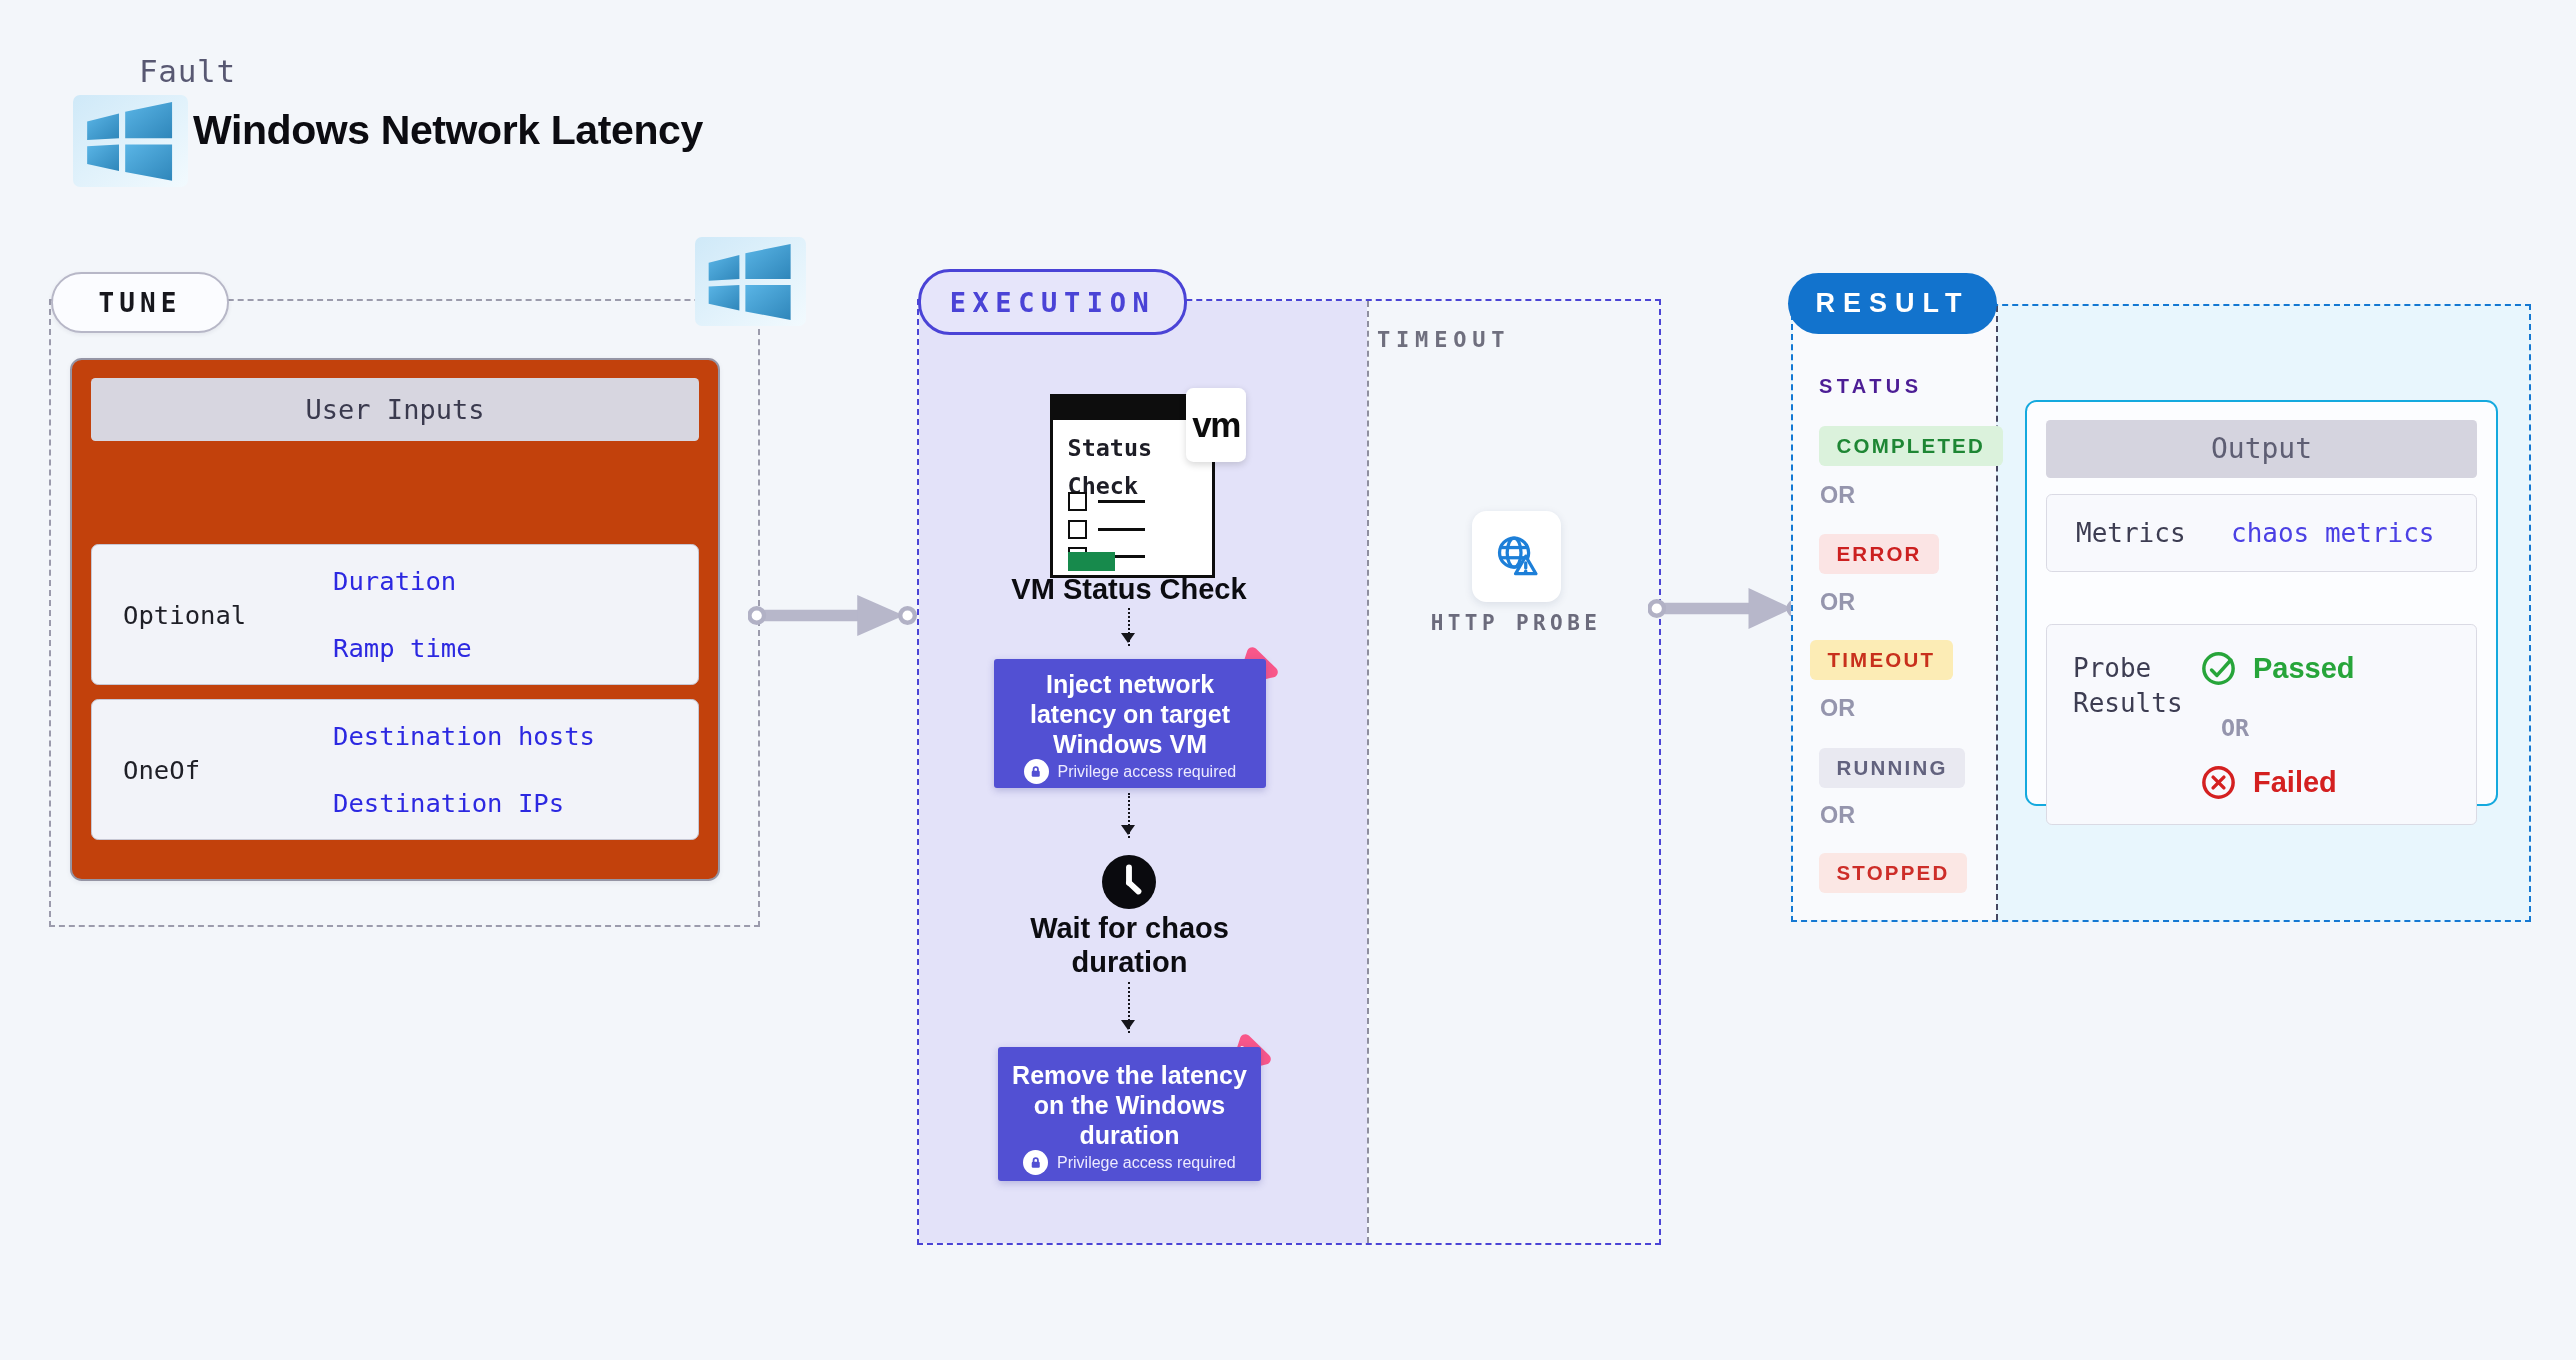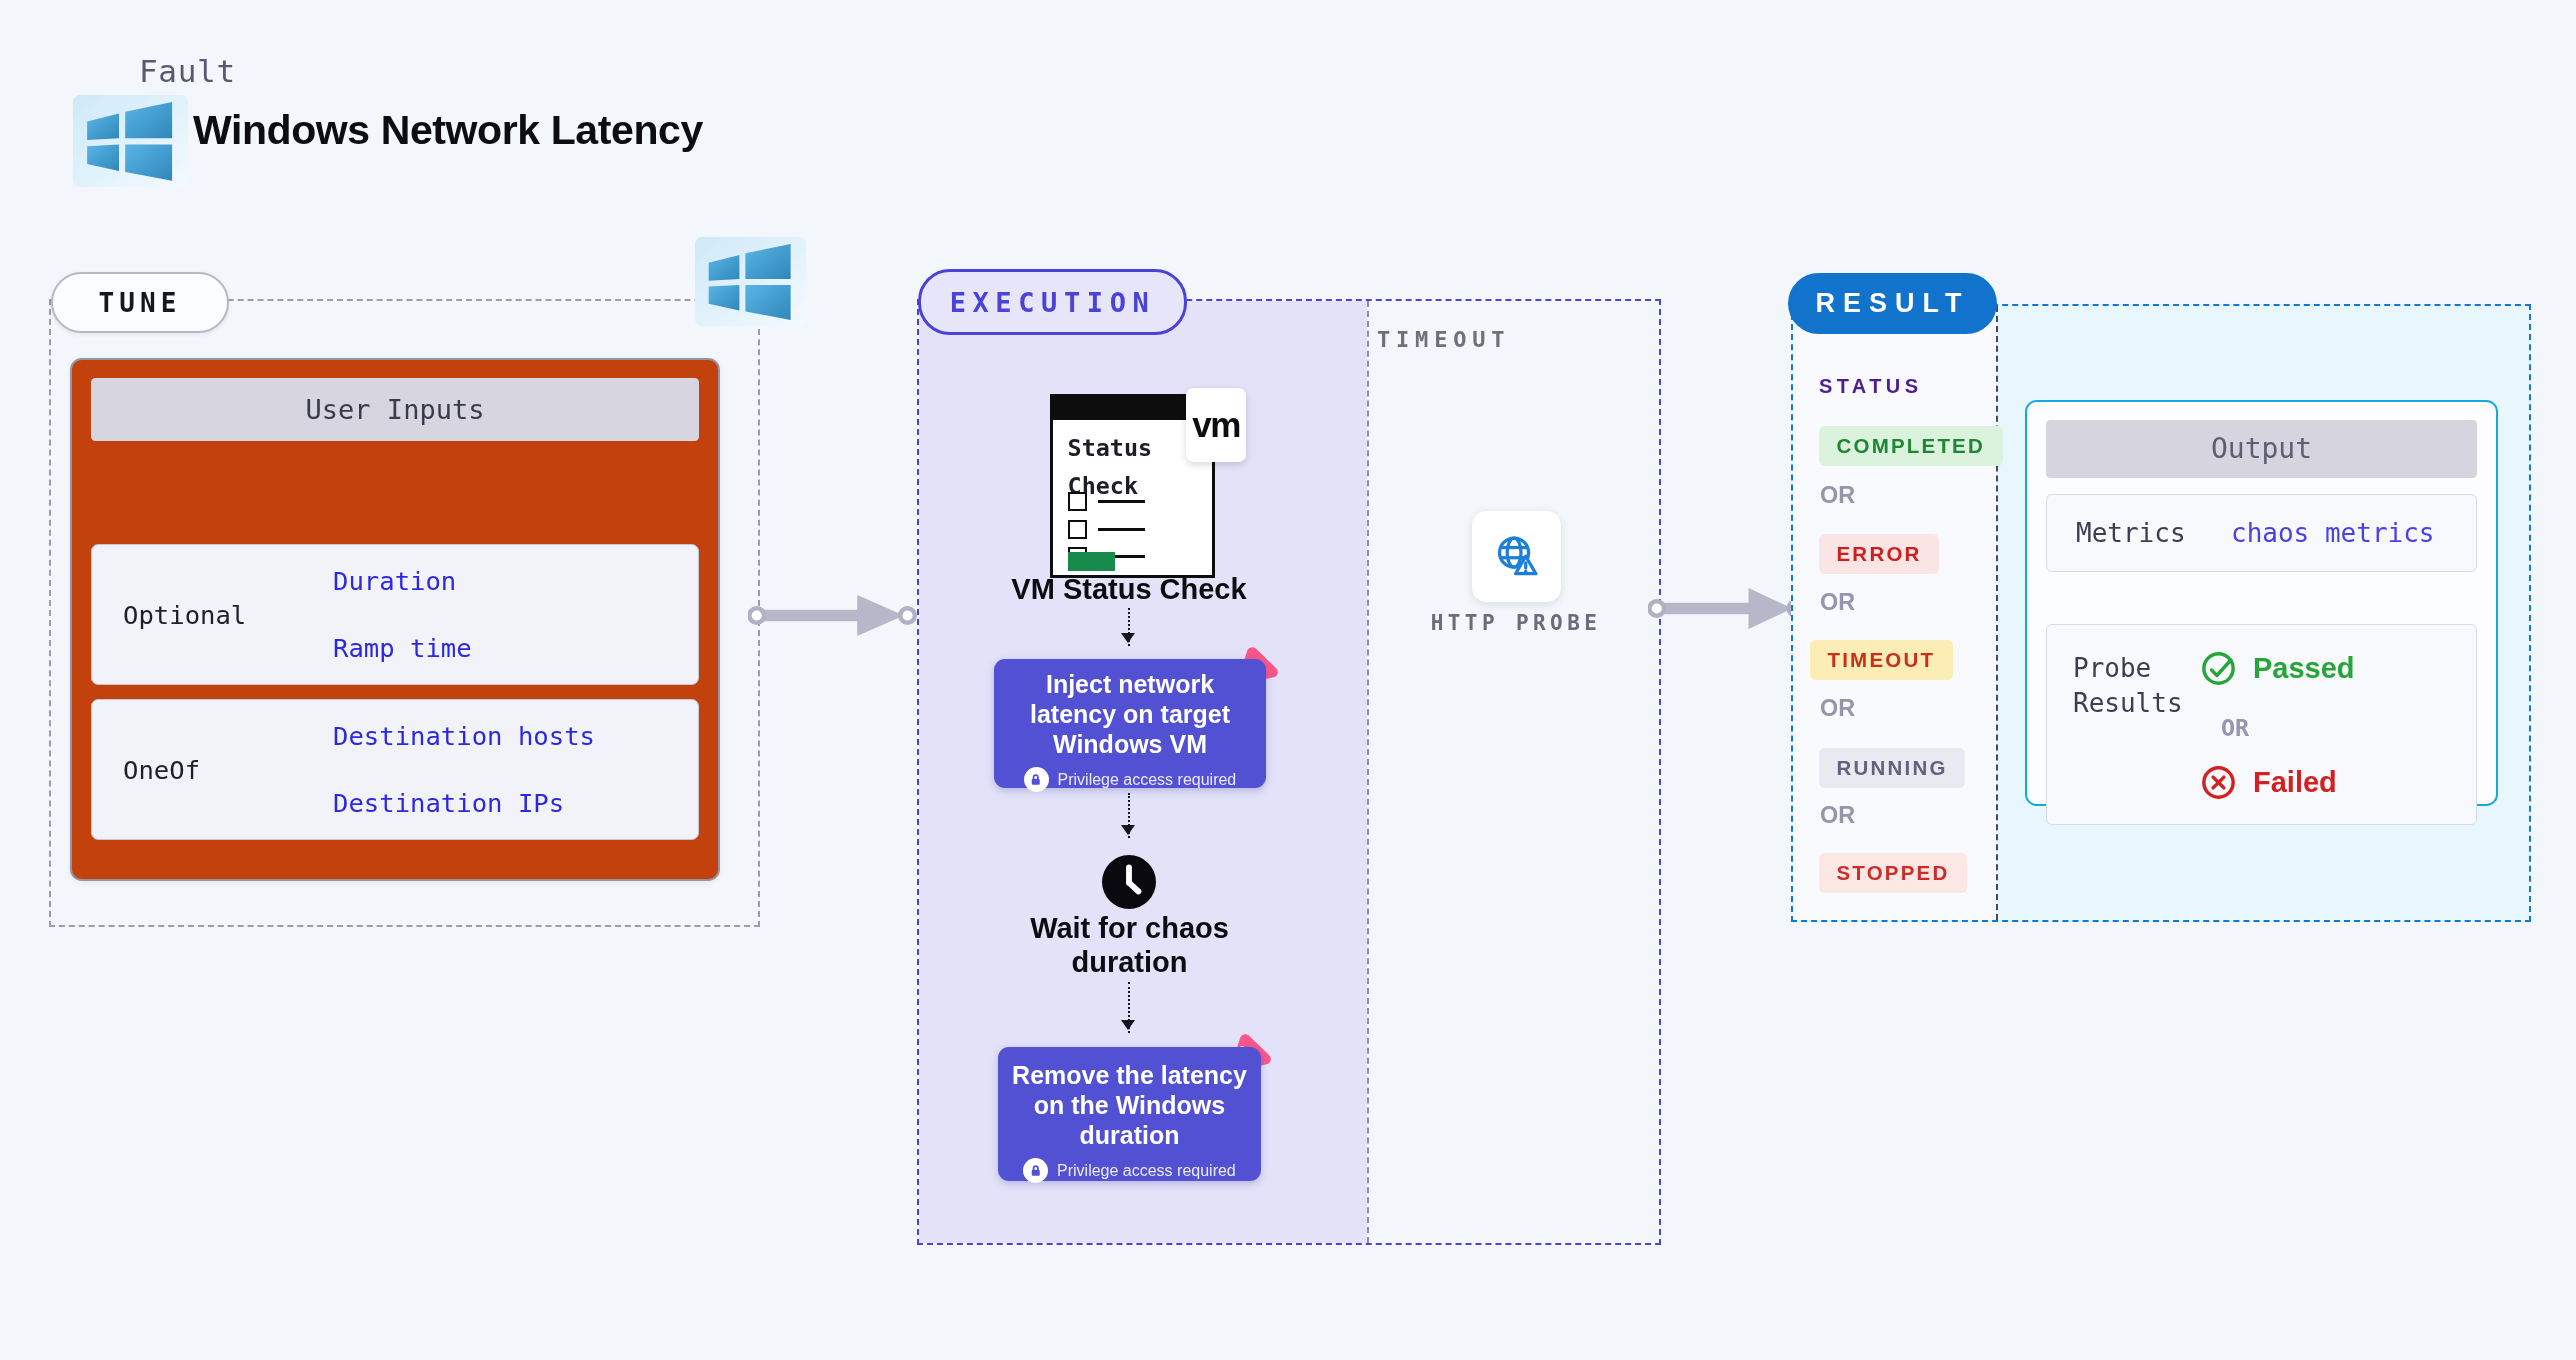--- a/index.html
+++ b/index.html
@@ -70,26 +70,26 @@
           box-shadow:0 2.2px 7.3px rgba(0,0,0,.15);display:flex;align-items:center;justify-content:center;
           font-size:35px;font-weight:800;color:#0d0d0d;letter-spacing:-1.5px;}
   .vm-card-title{left:14.6px;top:32px;width:110px;font-size:23.4px;font-weight:700;color:#1d1d26;line-height:38px;}
   .vm-check-row{left:14.6px;display:flex;align-items:center;}
   .vm-checkbox{width:19px;height:19px;border:2.9px solid #0d0d0d;box-sizing:border-box;}
   .vm-line{width:47px;height:2.9px;background:#0d0d0d;margin-left:11.7px;}
   .vm-greenbar{left:14.6px;top:155px;width:47px;height:19px;background:#178a4c;}
   .vm-caption{left:961px;top:573px;width:336px;text-align:center;font-size:29px;font-weight:800;color:#0c0c11;}
 
   
-  .step-box{background:#5250d3;border-radius:11px;color:#ffffff;text-align:center;
+  .step-box{background:#5250d3;border-radius:3px;color:#ffffff;text-align:center;
             box-shadow:0 2.9px 7.3px rgba(60,60,150,.25);z-index:2;}
   .inject-box{left:994px;top:659px;width:272px;height:129px;padding-top:10.2px;box-sizing:border-box;}
   .remove-box{left:998px;top:1047px;width:263px;height:134px;padding-top:13px;box-sizing:border-box;}
   .step-line{font-size:25px;font-weight:800;line-height:30px;}
-  .privilege-row{display:flex;align-items:center;justify-content:center;gap:8.8px;margin-top:8px;}
+  .privilege-row{display:flex;align-items:center;justify-content:center;gap:8.8px;margin-top:0;}
   .lock-circle{width:25px;height:25px;border-radius:50%;background:#ffffff;
                display:flex;align-items:center;justify-content:center;}
   .privilege-text{font-size:16px;font-weight:500;color:#eceaff;}
   .chaos-badge{width:45px;height:45px;z-index:1;}
   .badge-inject{left:1233px;top:643px;}
   .badge-remove{left:1226px;top:1030px;}
 
   
   .clock-icon{left:1102px;top:855px;width:54px;height:54px;border-radius:50%;background:#0a0a0e;}
   .wait-caption{left:998px;top:911px;width:263px;text-align:center;

